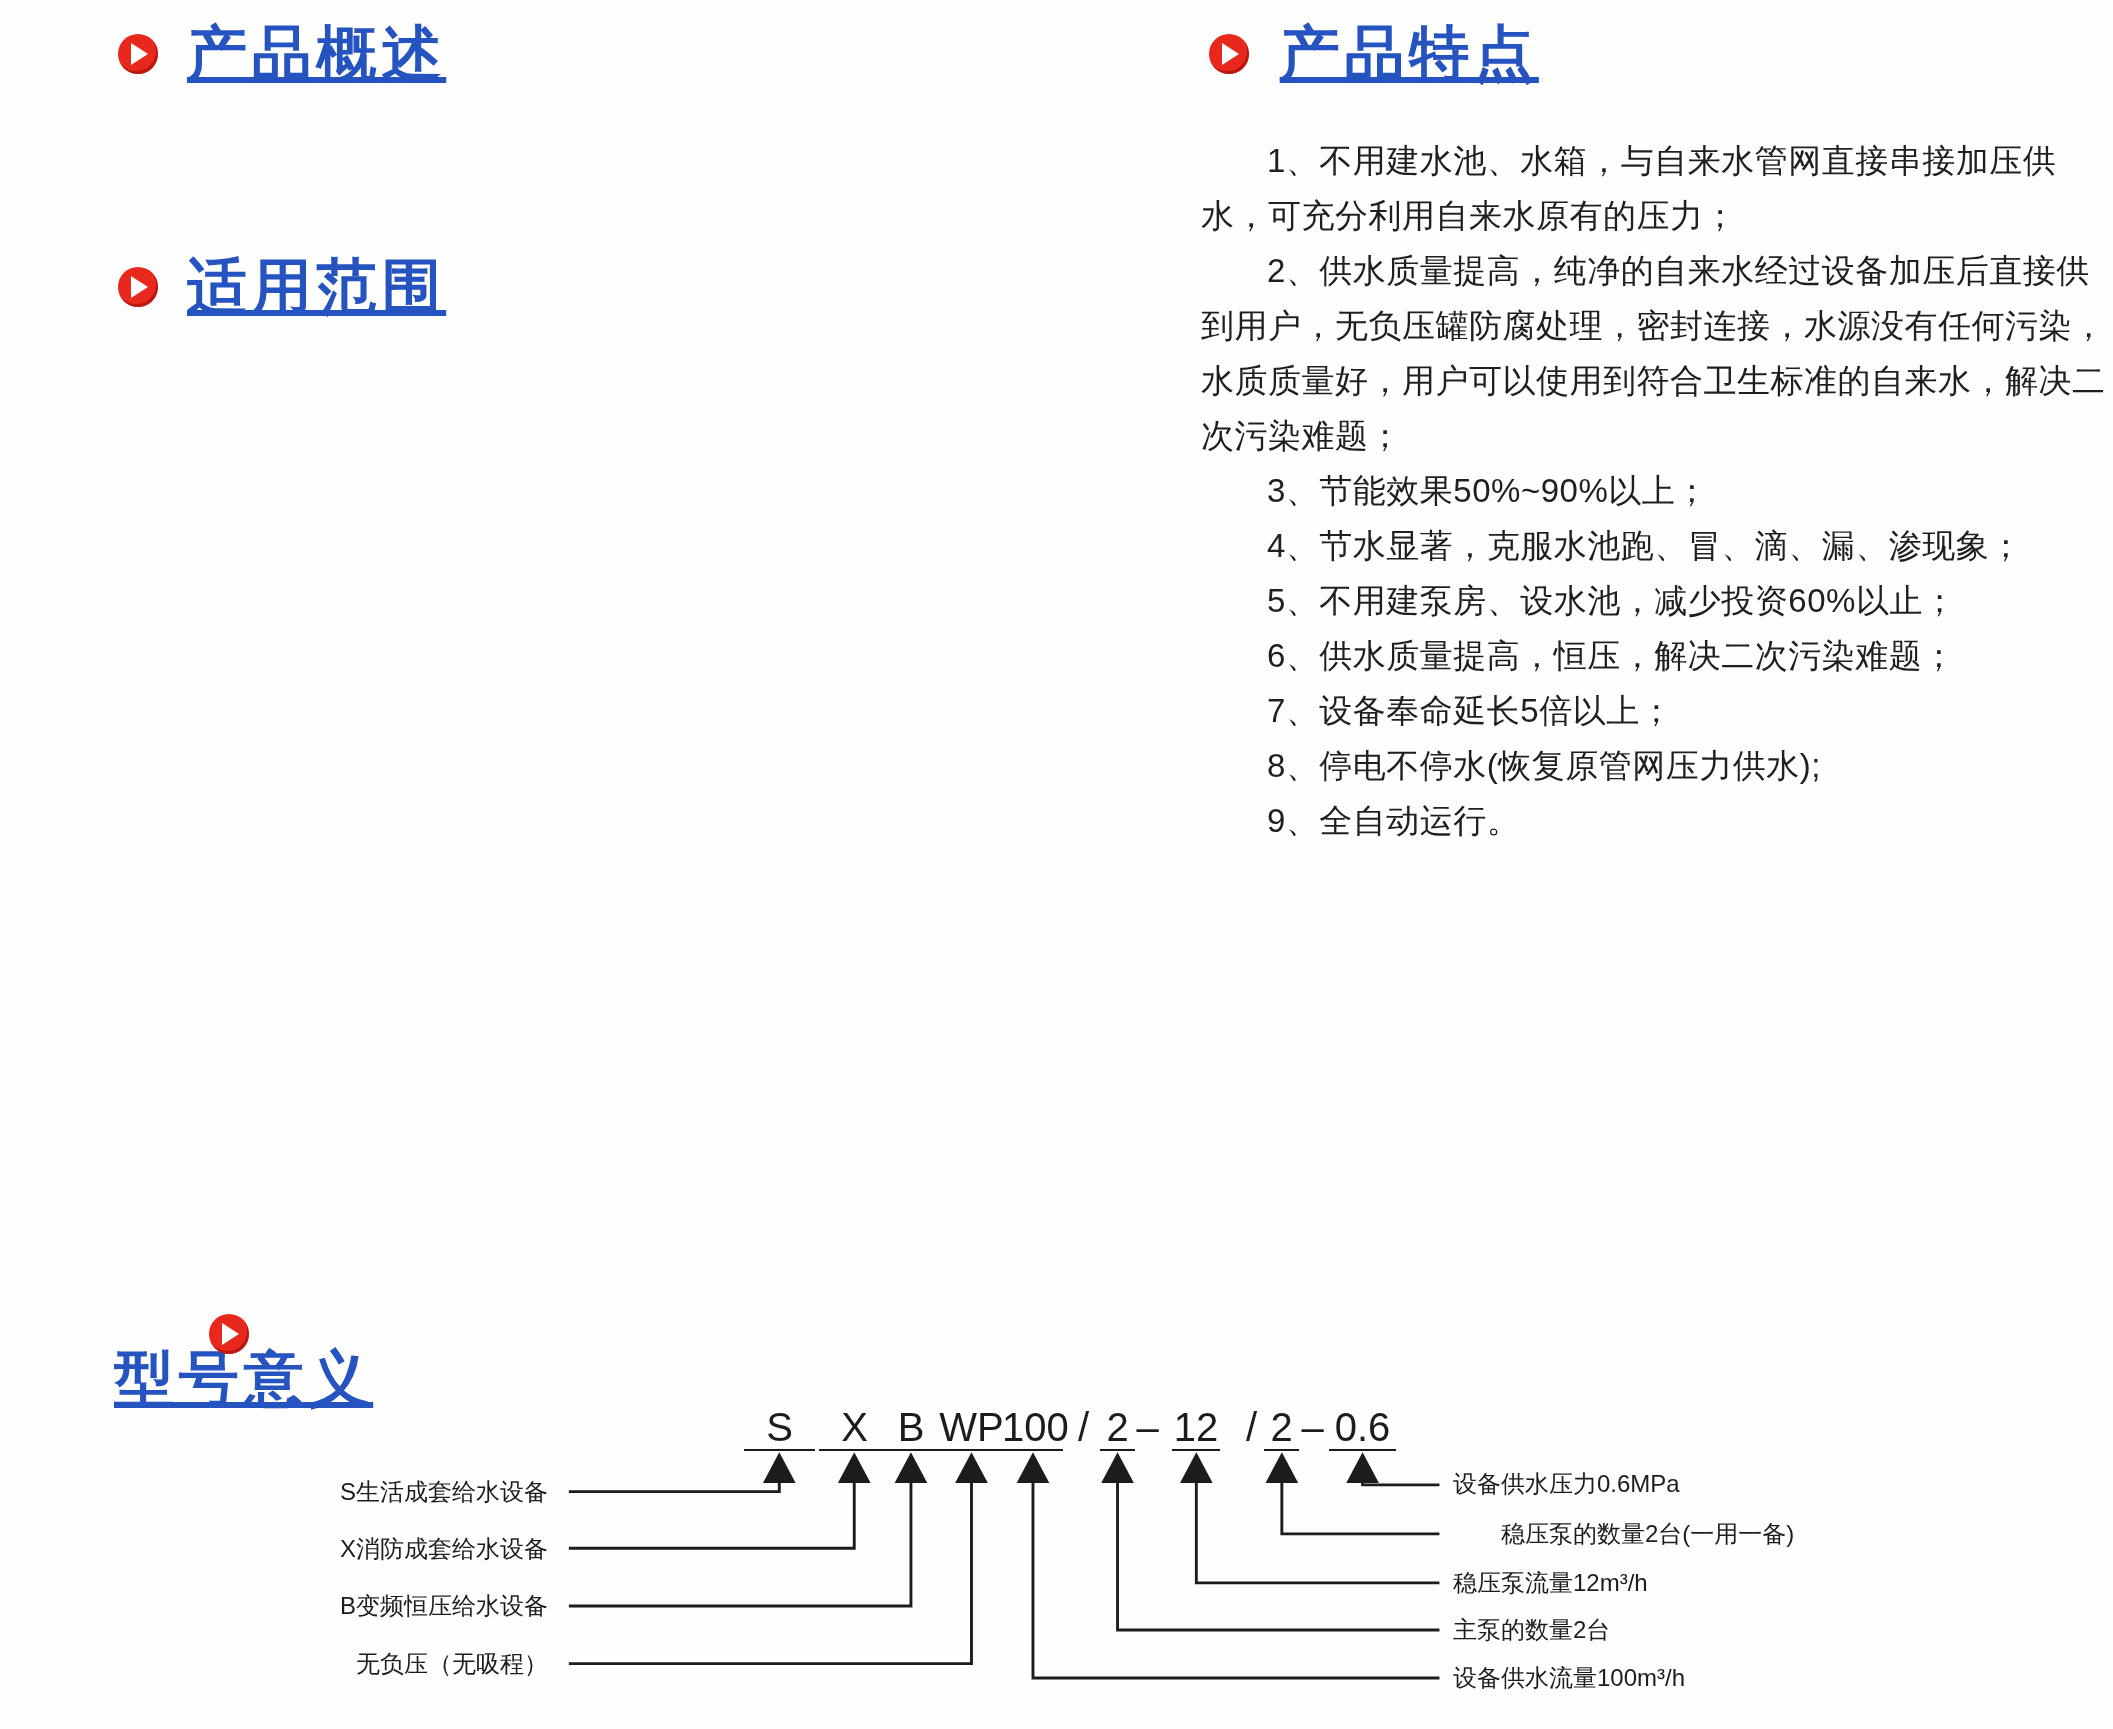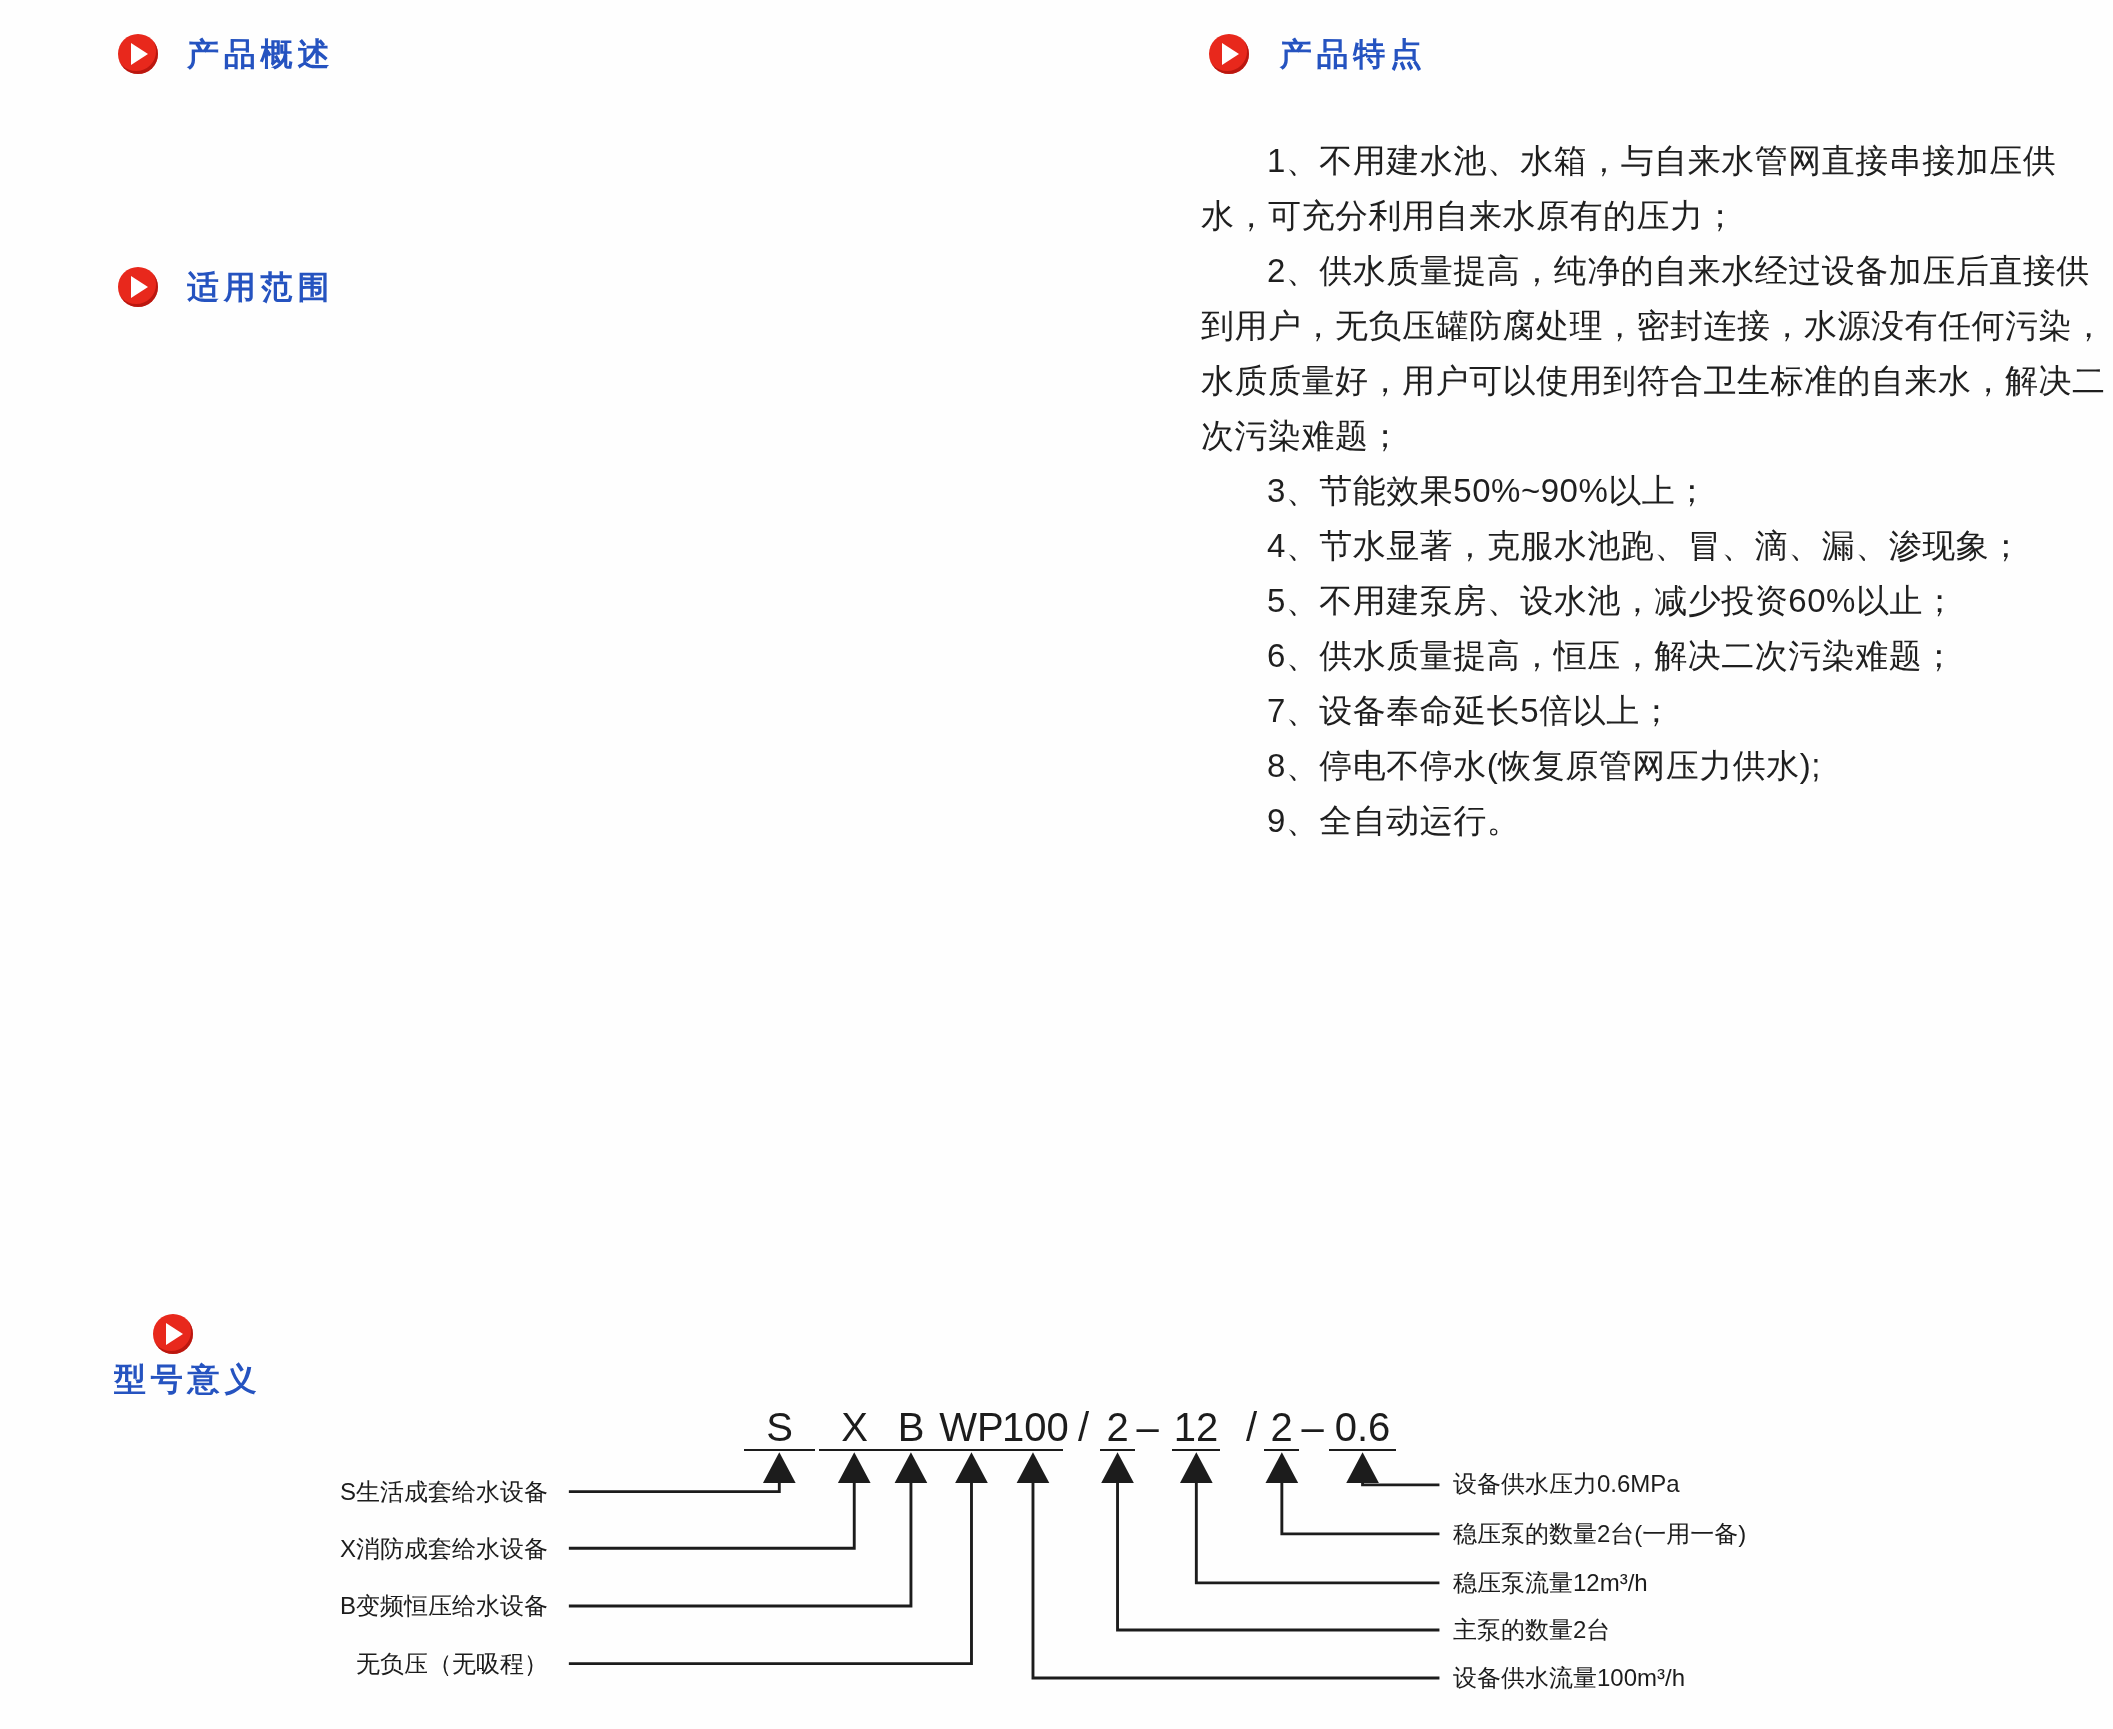--- a/index.html
+++ b/index.html
@@ -23,22 +23,22 @@
   }
   .hdr-icon .tri{
     position:absolute;left:13.4px;top:8.6px;
     width:0;height:0;
     border-left:17.3px solid #ffffff;
     border-top:11.5px solid transparent;
     border-bottom:11.5px solid transparent;
   }
   .hdr-title{
     margin-left:29px;
-    font-size:32px;font-weight:bold;color:#2553c0;
-    letter-spacing:4.8px;line-height:50px;
+    font-size:60px;font-weight:bold;color:#2553c0;
+    letter-spacing:4.8px;line-height:50px;text-decoration:underline;
   }
   #hdr-features .hdr-title{margin-left:31px;}
 
   .body-par{
     margin:69px 0 0 0;width:953px;
     font-size:33px;line-height:55px;text-indent:2em;
     letter-spacing:0.5px;
   }
   #scope-header{margin-top:183px;}
   .item-list{margin:25px 0 0 0;}
@@ -150,19 +150,19 @@
       <polygon points="1418,1512 1401,1544 1435,1544"></polygon>
     </g>
   </svg>
 
   <div class="mlabel left" style="top:1471px;">S生活成套给水设备</div>
   <div class="mlabel left" style="top:1528px;">X消防成套给水设备</div>
   <div class="mlabel left" style="top:1585px;">B变频恒压给水设备</div>
   <div class="mlabel left" style="top:1643px;">无负压（无吸程）</div>
 
   <div class="mlabel right" style="top:1463px;">设备供水压力0.6MPa</div>
-  <div class="mlabel right" style="top:1513px;">稳压泵的数量2台(一用一备)</div>
+  <div class="mlabel right" style="top:1513px;margin-left:48px;">稳压泵的数量2台(一用一备)</div>
   <div class="mlabel right" style="top:1562px;">稳压泵流量12m³/h</div>
   <div class="mlabel right" style="top:1609px;">主泵的数量2台</div>
   <div class="mlabel right" style="top:1657px;">设备供水流量100m³/h</div>
 
 </div>
 
 
 </body></html>

